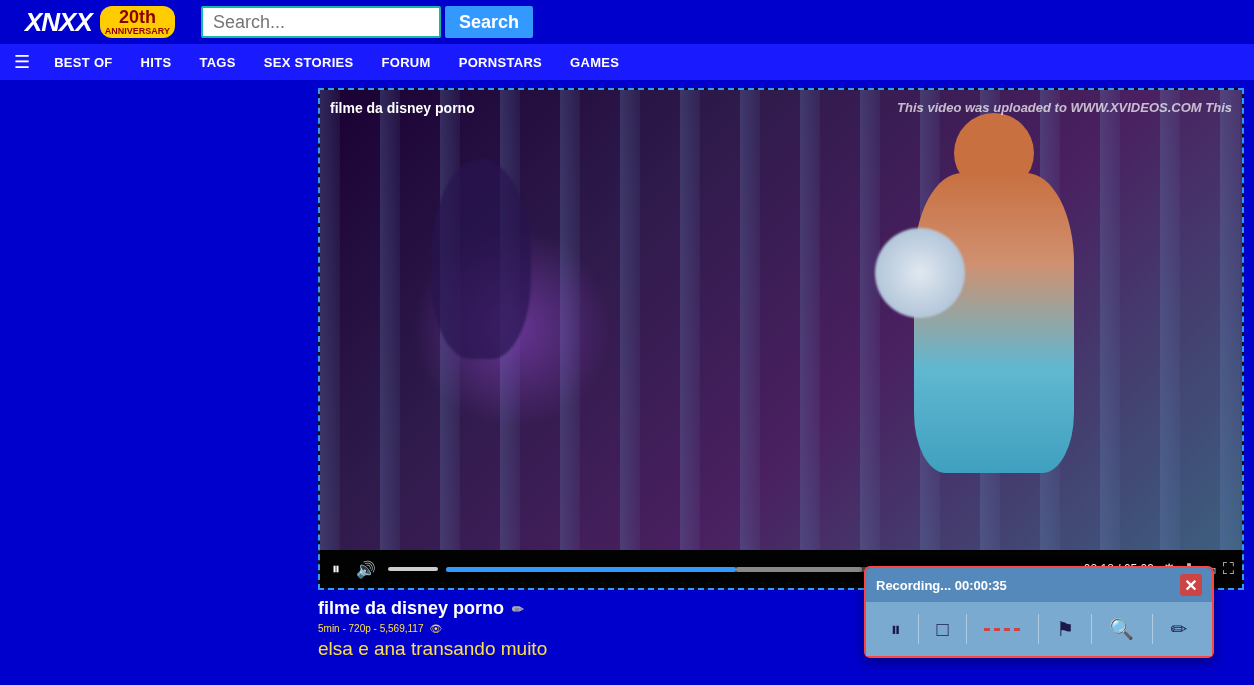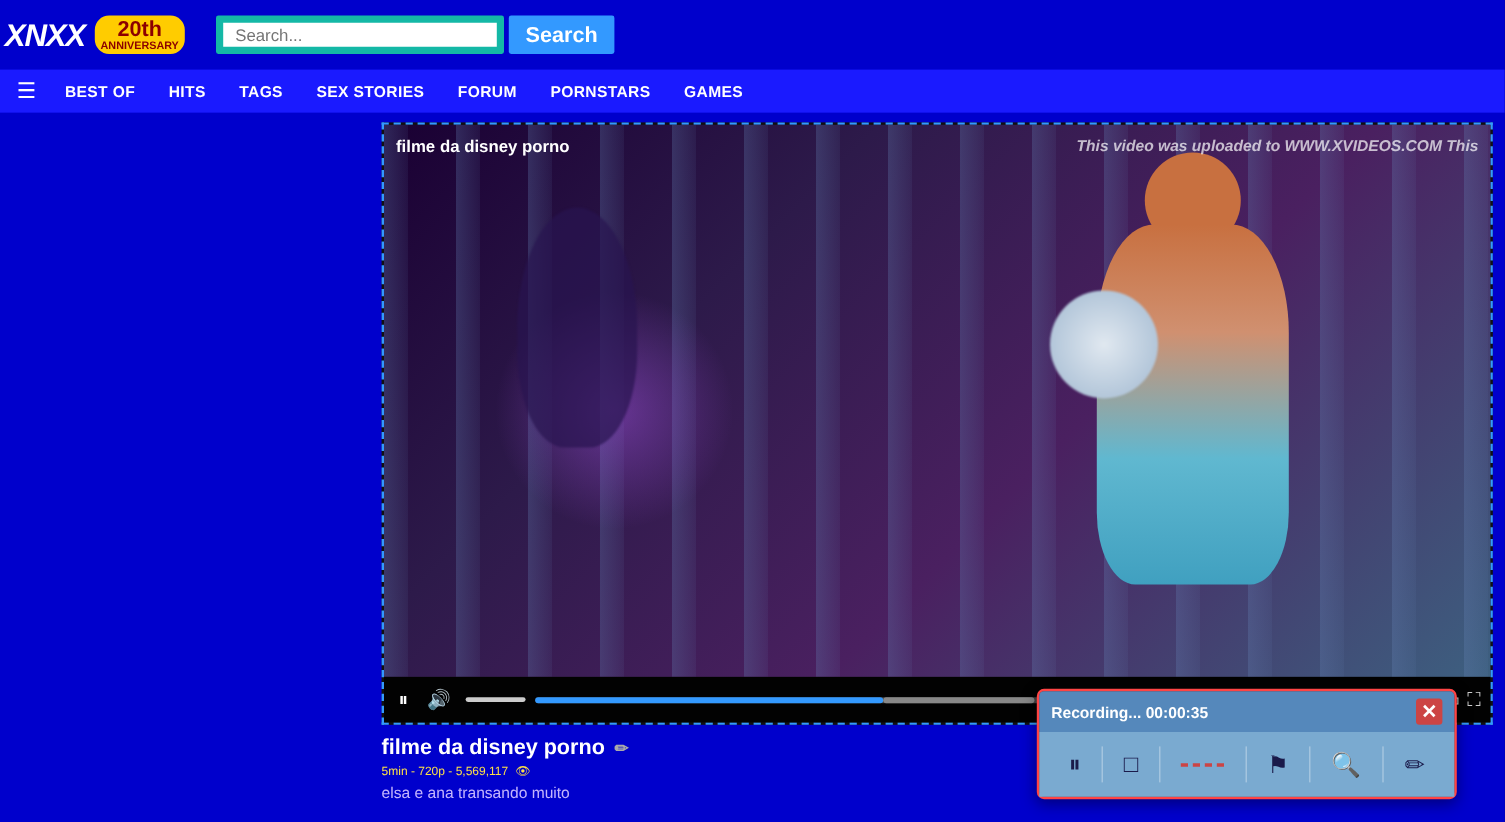--- a/index.html
+++ b/index.html
@@ -3,23 +3,23 @@
   <meta charset="utf-8">
   <style>
     * { margin: 0; padding: 0; box-sizing: border-box; }
     body { background: #0000cc; font-family: Arial, sans-serif; width: 1254px; height: 685px; overflow: hidden; }
 
     
     #header {
       display: flex;
       align-items: center;
       background: #0000cc;
-      padding: 6px 0;
+      padding: 6px 21px;
       gap: 10px;
-      height: 58px;
+      height: 44px;
     }
     #logo-area {
       display: flex;
       align-items: center;
       min-width: 170px;
     }
     #logo-text {
       font-size: 26px;
       font-weight: 900;
       color: white;
@@ -51,22 +51,22 @@
     }
     #search-area {
       display: flex;
       align-items: center;
       gap: 4px;
     }
     #search-input {
       width: 240px;
       height: 32px;
       padding: 4px 10px;
-      font-size: 14px;
-      border: 6px solid #14b8a6;
+      font-size: 18px;
+      border: 2px solid #14b8a6;
       border-radius: 2px;
       background: white;
       color: #0f766e;
     }
     #search-button {
       background: #3399ff;
       color: white;
       border: none;
       padding: 6px 14px;
       font-size: 18px;
@@ -246,22 +246,22 @@
     #edit-icon { color: #aaa; font-size: 14px; cursor: pointer; }
     #video-meta {
       color: #fde047;
       font-size: 10px;
       margin-top: 4px;
       display: flex;
       align-items: center;
       gap: 6px;
     }
     #video-description {
-      color: #c4b5fd;
-      font-size: 13px;
+      color: #fde047;
+      font-size: 19px;
       margin-top: 4px;
     }
 
     
     #recording-overlay {
       position: absolute;
       bottom: 10px;
       right: 30px;
       width: 350px;
       background: #7f1d1d;

